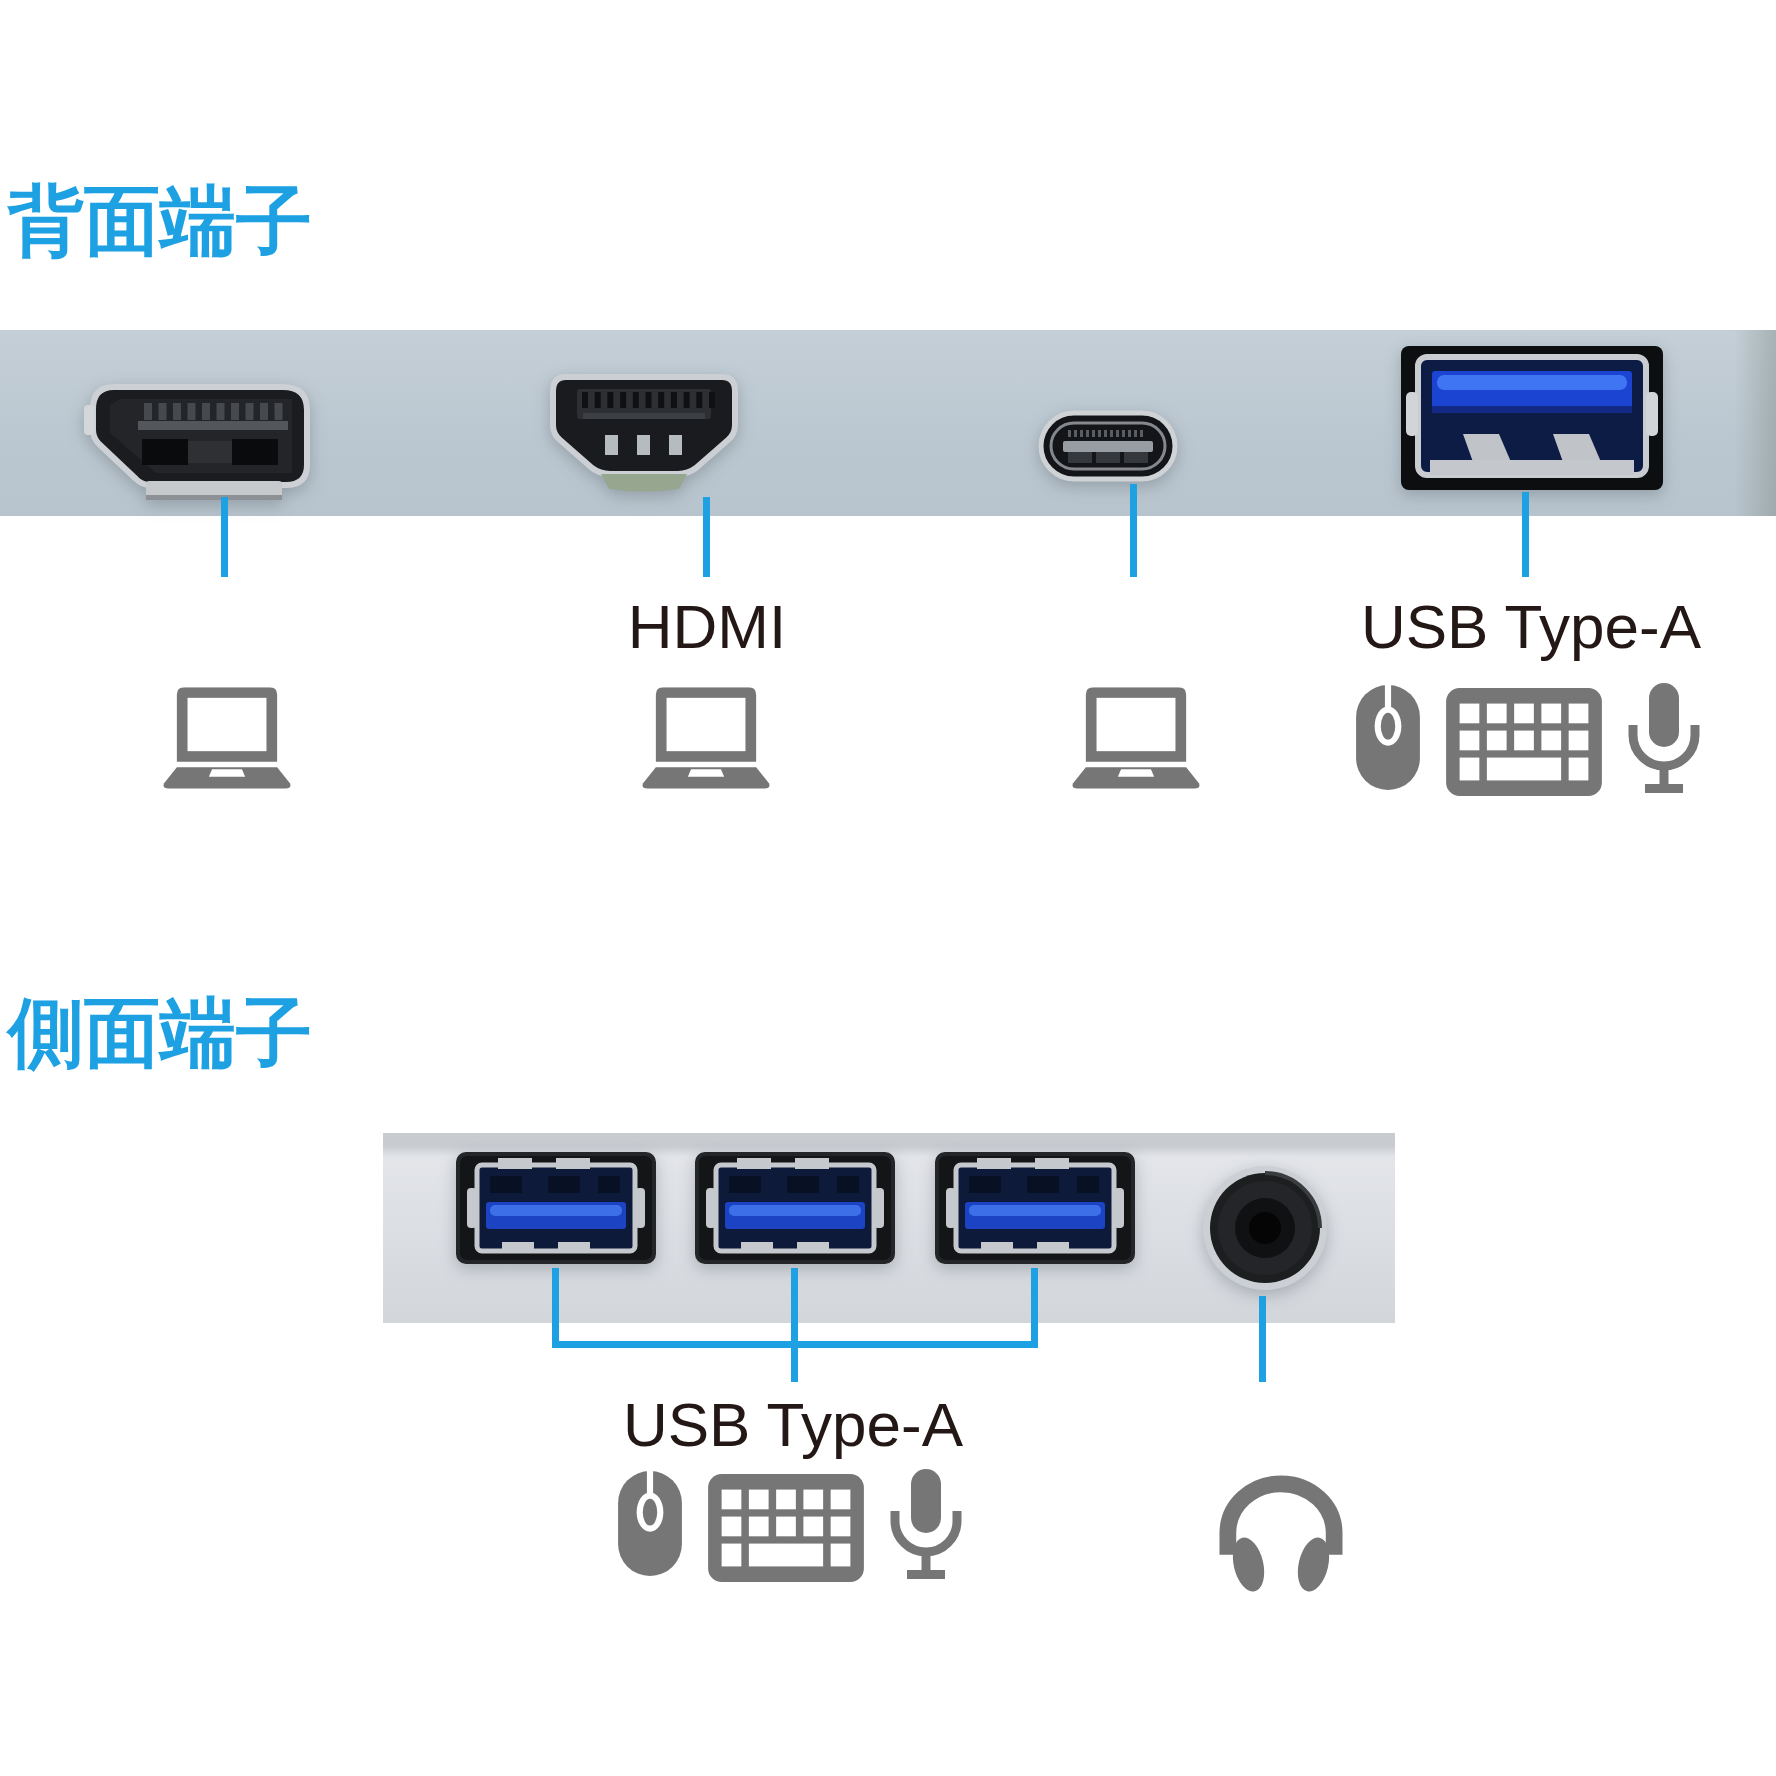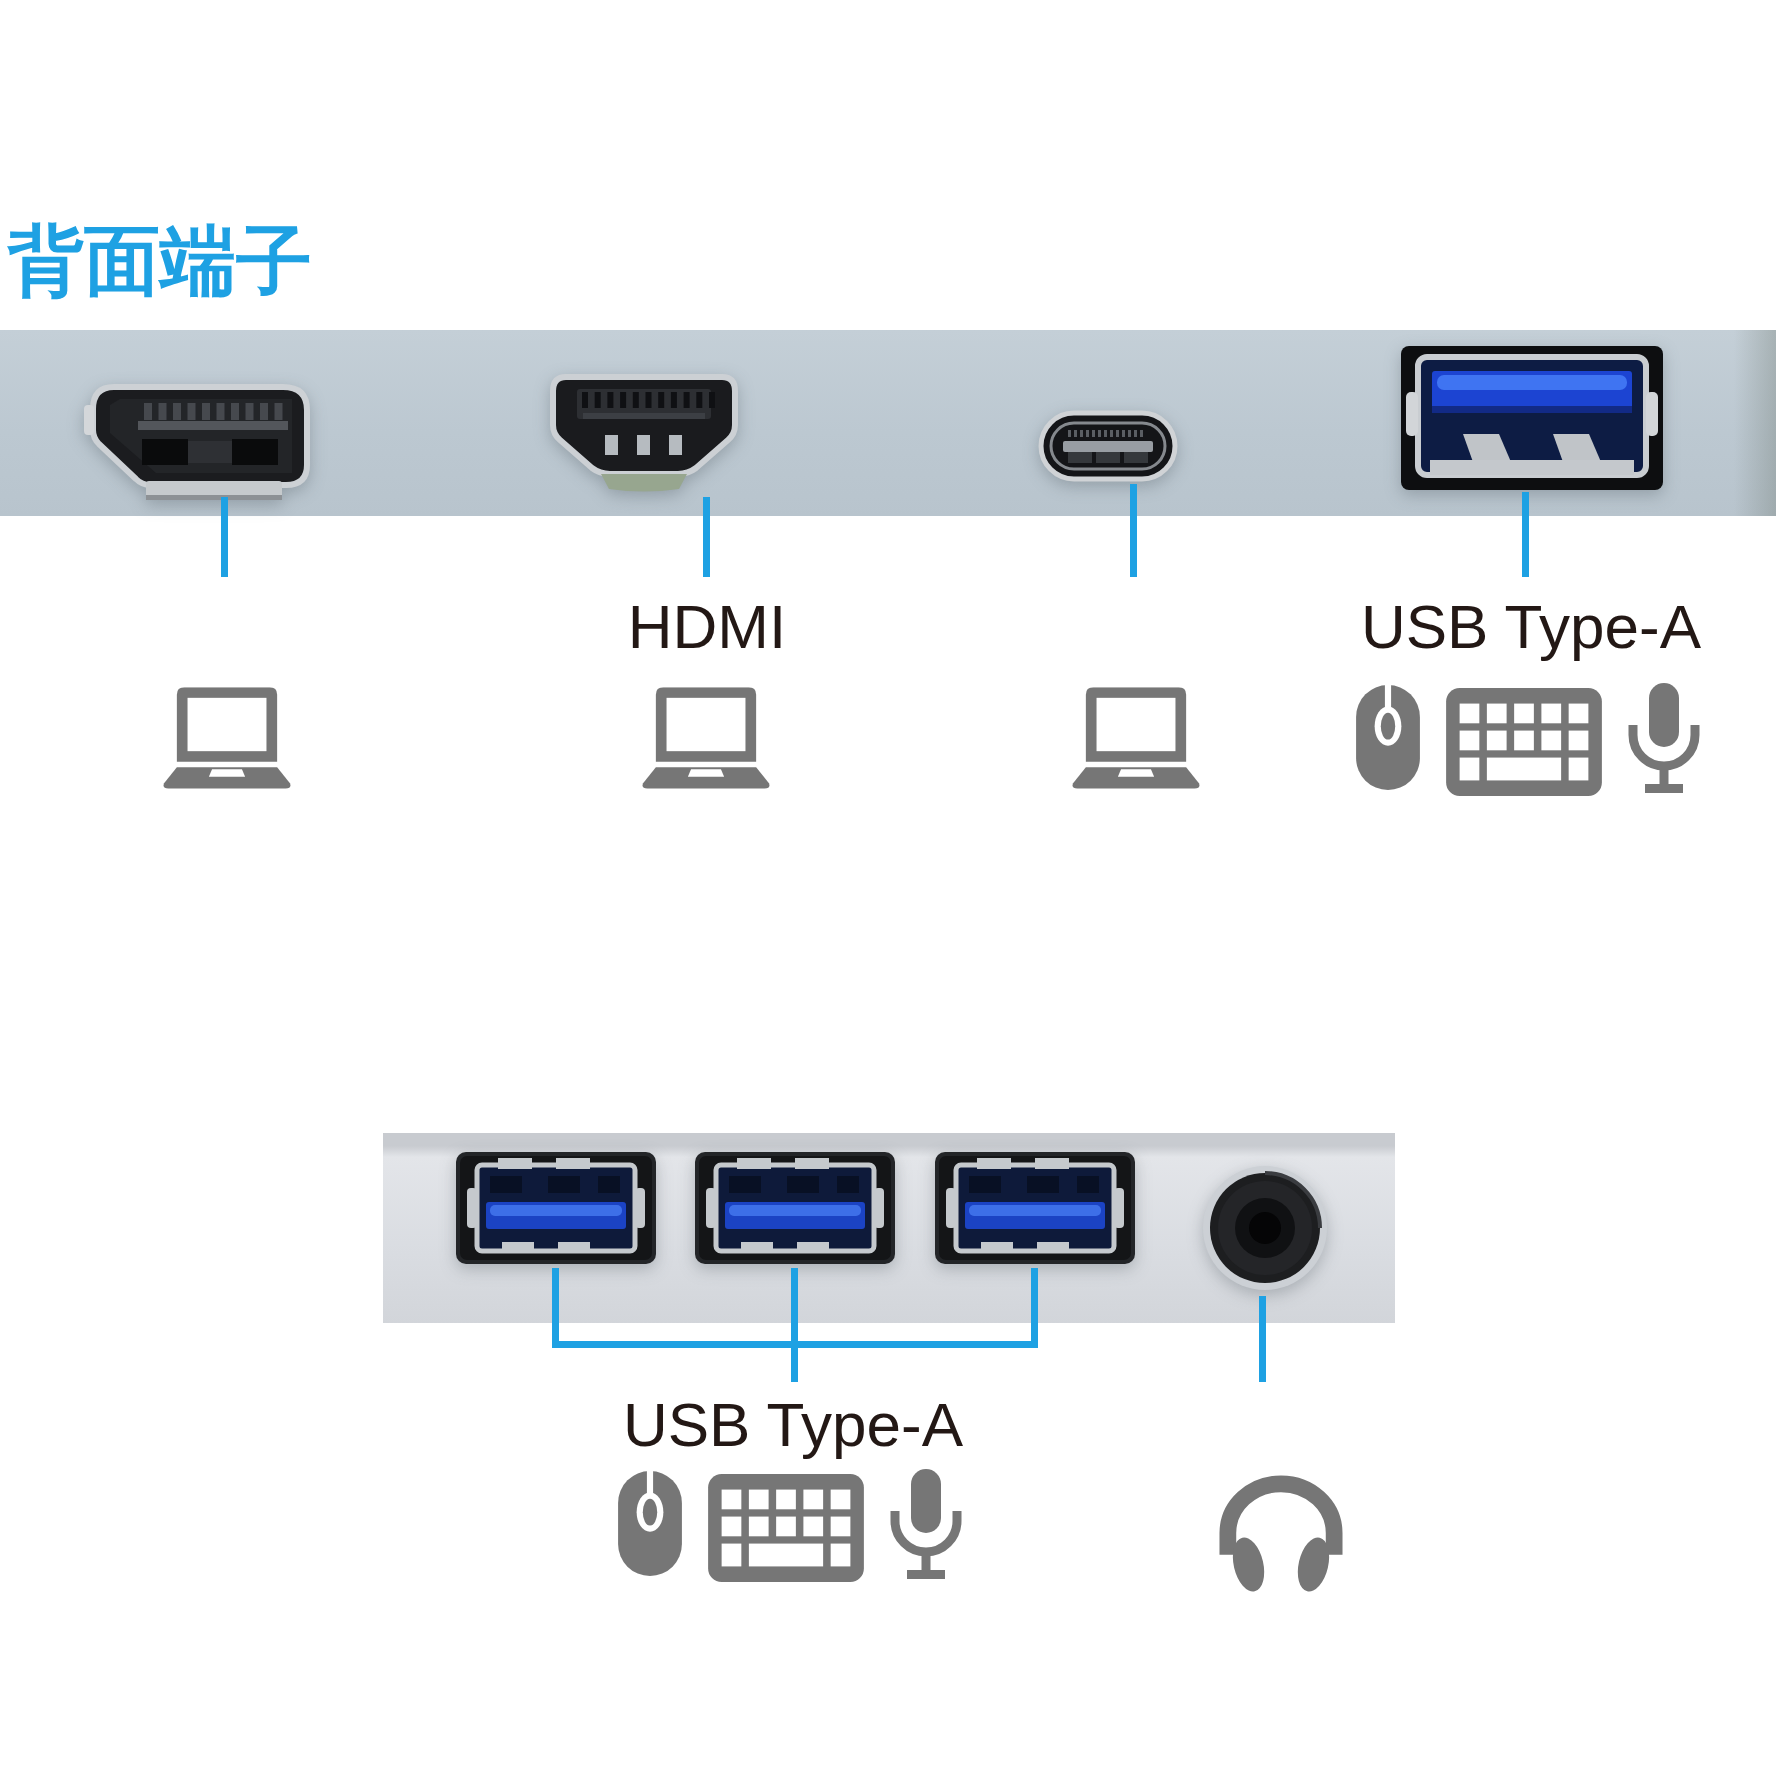--- a/index.html
+++ b/index.html
@@ -5,21 +5,21 @@
   * { margin:0; padding:0; box-sizing:border-box; }
   html,body { background:#ffffff; }
   .canvas {
     position:relative; width:1776px; height:1776px; background:#ffffff;
     overflow:hidden; font-family:"Liberation Sans", sans-serif;
     --cyan:#1ea1e3; --ink:#231815; --icon:#767676;
   }
   .sec-title {
     position:absolute; left:8px; font-size:76px; font-weight:bold;
     color:var(--cyan); line-height:1; letter-spacing:0;
-    font-family:"DejaVu Sans","Liberation Sans",sans-serif; white-space:nowrap;margin-top:40px;
+    font-family:"DejaVu Sans","Liberation Sans",sans-serif; white-space:nowrap;
   }
   .strip { position:absolute; }
   .strip-rear {
     left:0; top:330px; width:1776px; height:186px;
     background:linear-gradient(180deg,#c4cfd7 0%,#bcc8d1 55%,#b8c4cd 100%);
   }
   .strip-rear .edge-shade {
     position:absolute; right:0; top:0; width:42px; height:100%;
     background:linear-gradient(90deg, rgba(110,120,110,0), rgba(100,110,100,.30));
   }
@@ -205,20 +205,21 @@
         <use href="#ic-mouse"></use>
       </svg>
     <svg width="156" height="108" viewBox="0 0 150 104" style="margin-top:3px">
         <use href="#ic-keyboard"></use>
       </svg>
     <svg width="72" height="113" viewBox="0 0 72 113" style="margin-top:-2px">
         <use href="#ic-mic"></use>
       </svg>
   </div>
 
+  <h2 class="sec-title" style="top:995px">側面端子</h2>
 
   <div class="strip strip-side"></div>
 
   <svg class="conn" style="left:456px;top:1152px" width="200" height="112" viewBox="0 0 200 112">
     <rect x="0" y="0" width="200" height="112" rx="10" fill="#232528"></rect>
     <rect x="4" y="4" width="192" height="104" rx="7" fill="#141517"></rect>
     <rect x="21" y="13" width="158" height="86" rx="5" fill="#0e1a3a" stroke="#c5c9cd" stroke-width="5"></rect>
     <rect x="42" y="6" width="34" height="11" fill="#c5c9cd"></rect>
       <rect x="100" y="6" width="34" height="11" fill="#c5c9cd"></rect>
     <rect x="34" y="24" width="32" height="17" fill="#081024"></rect>

